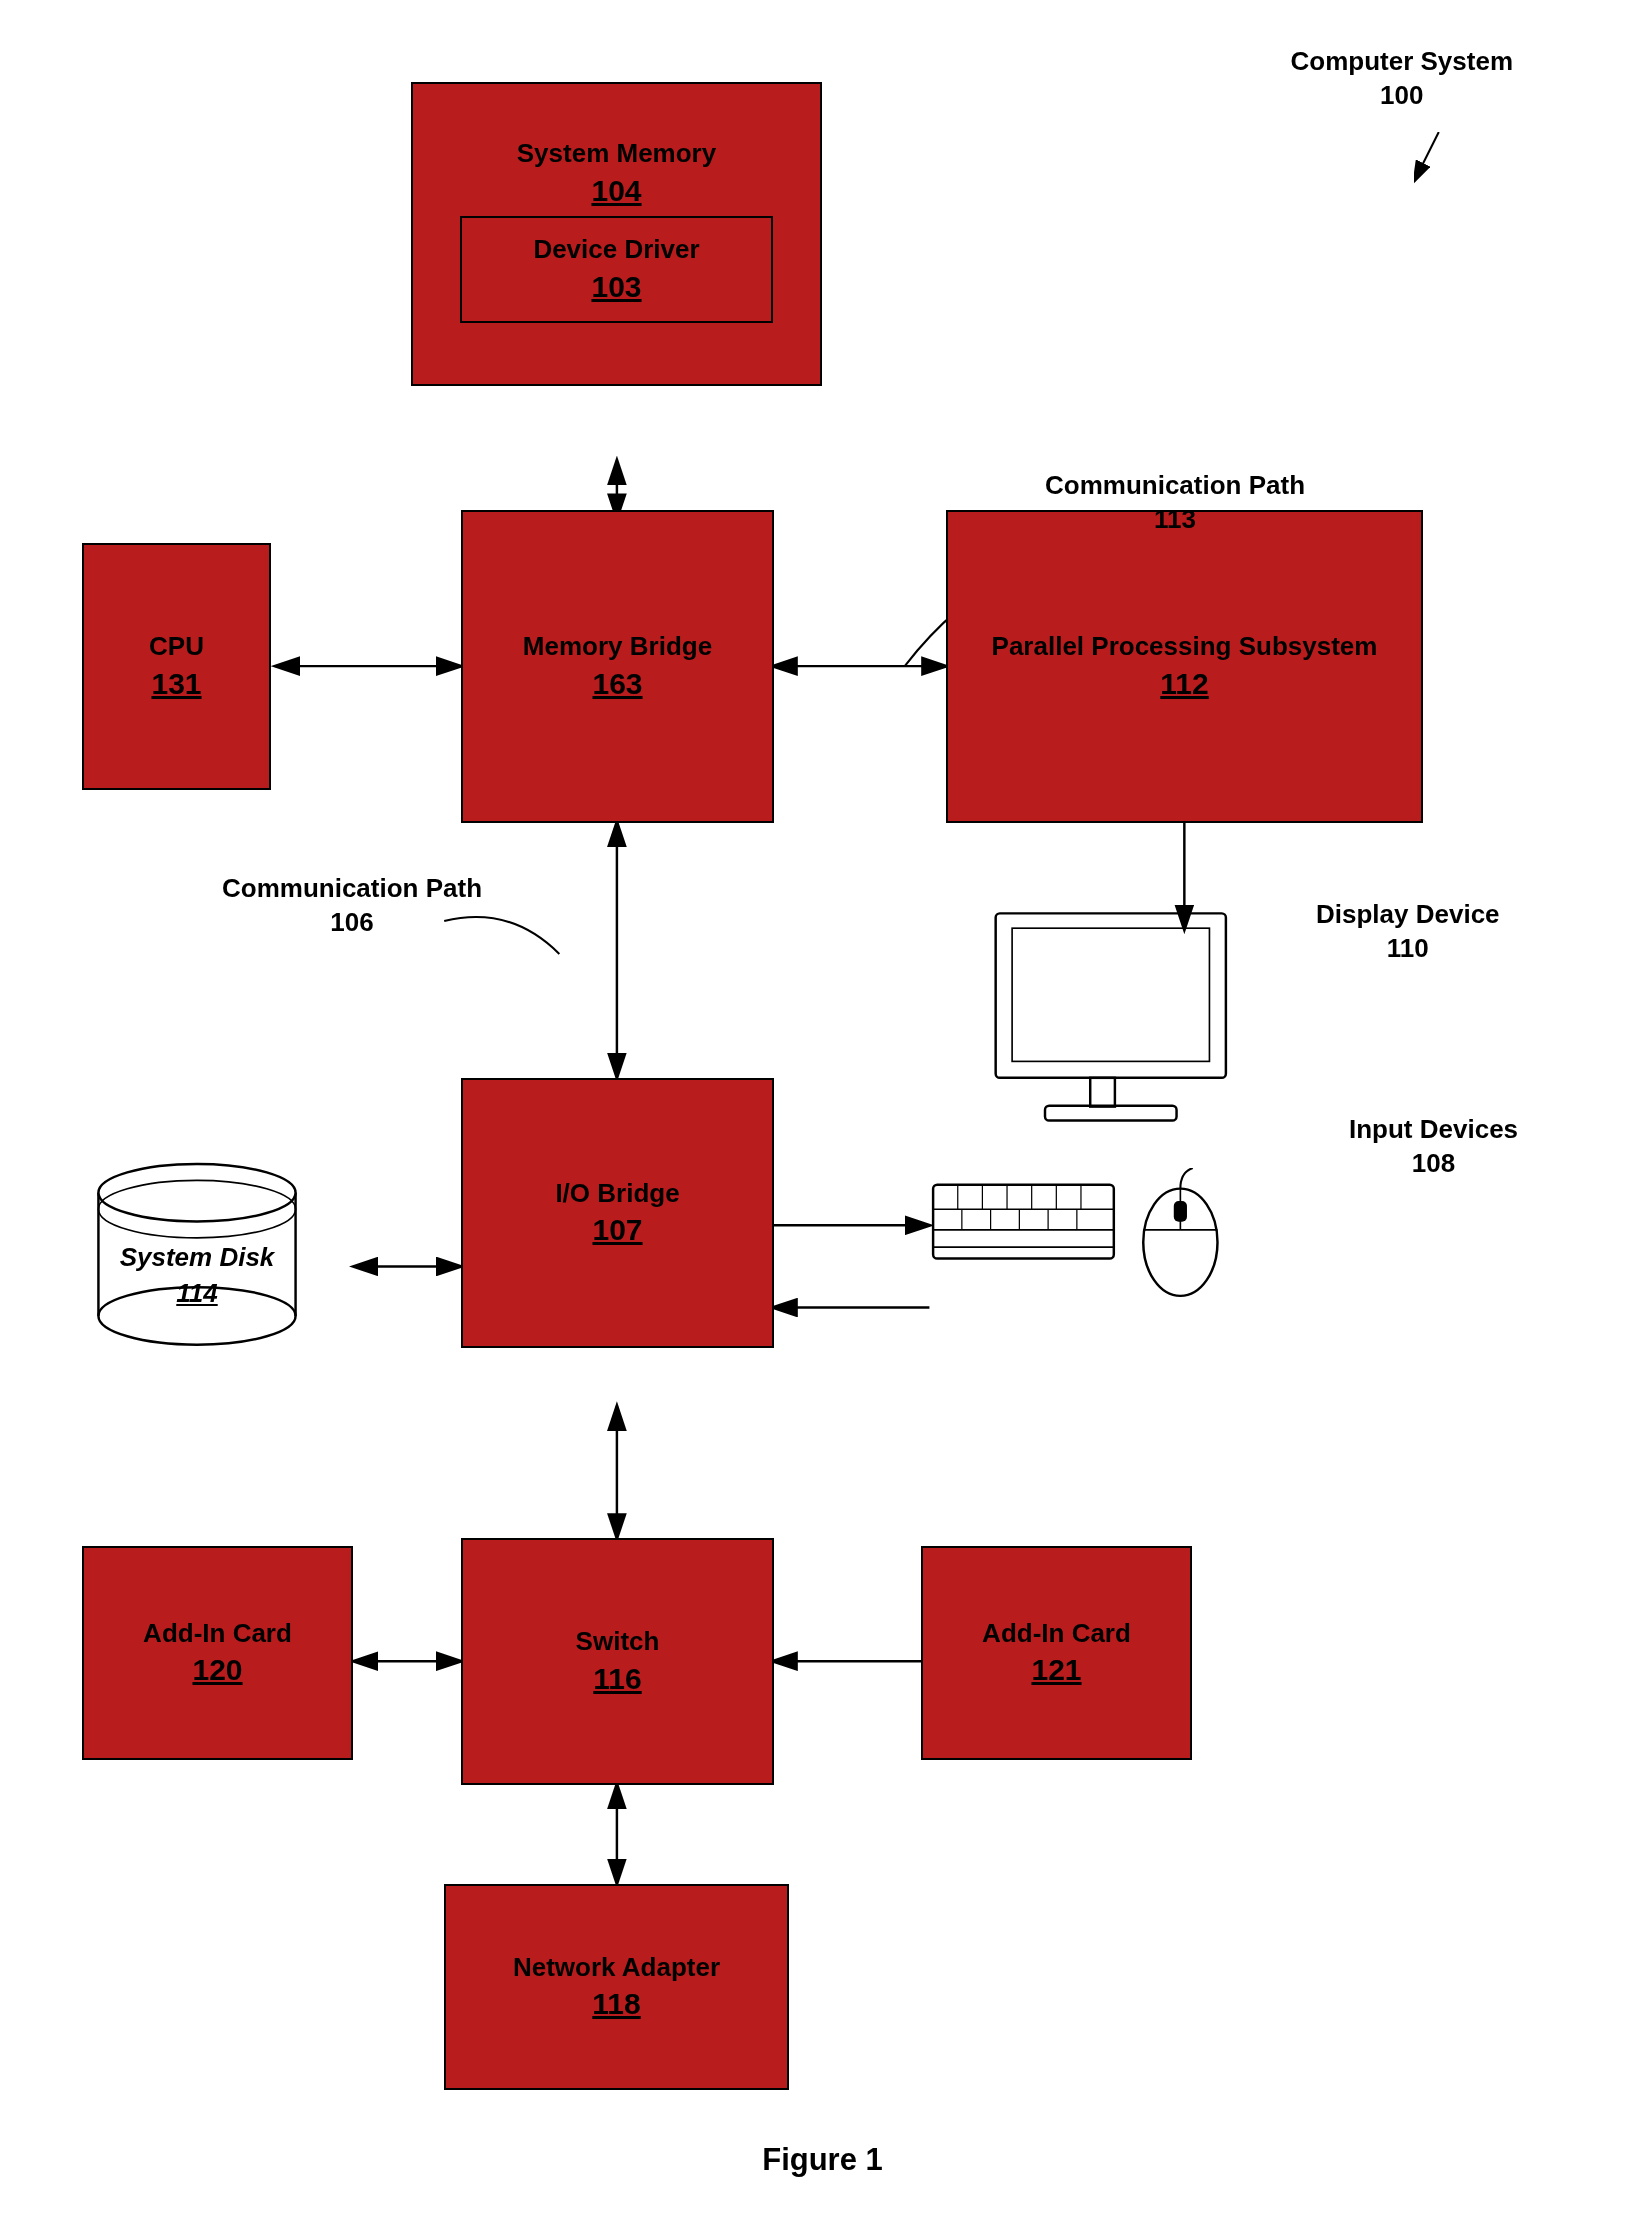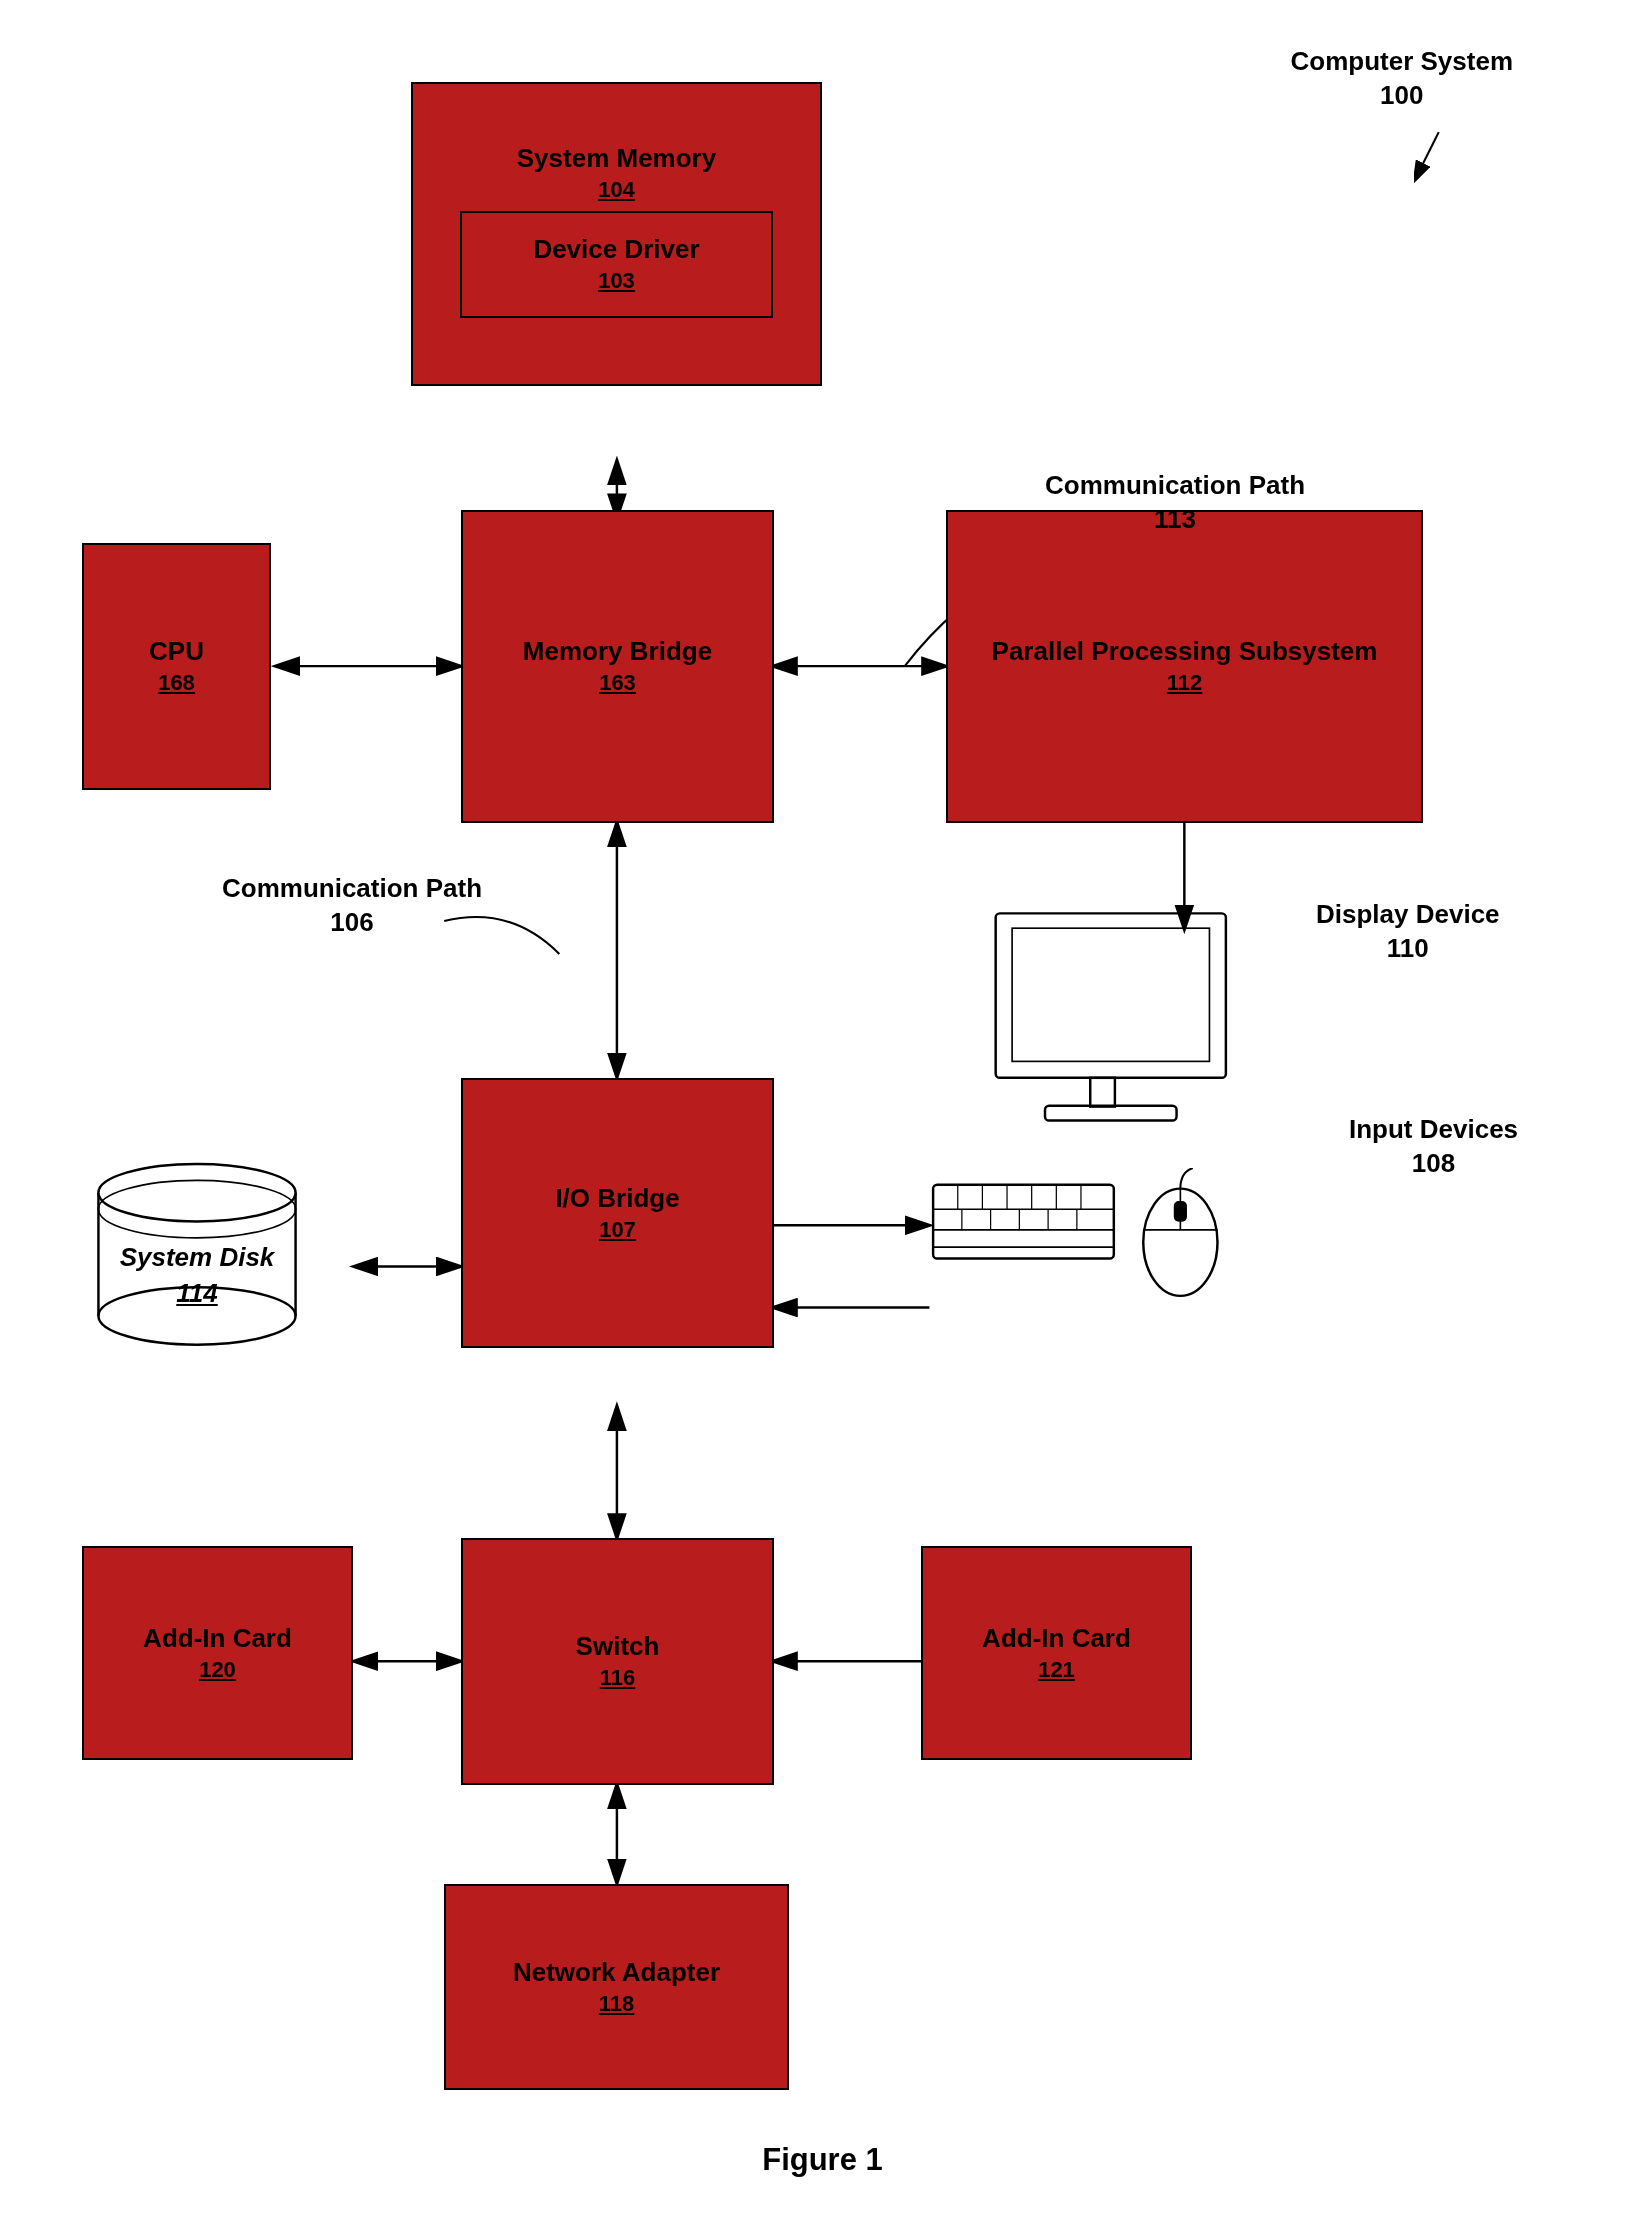--- a/index.html
+++ b/index.html
@@ -32,21 +32,21 @@
       font-weight: bold;
       line-height: 1.3;
     }
 
     .box .label {
       font-size: 26px;
       font-weight: bold;
     }
 
     .box .id {
-      font-size: 22px;
+      font-size: 30px;
       font-weight: bold;
       text-decoration: underline;
     }
 
     .floating-label {
       position: absolute;
       font-size: 26px;
       font-weight: bold;
       text-align: center;
       line-height: 1.3;
@@ -164,21 +164,21 @@
     <span class="id">104</span>
 
     <div class="box" style="position:relative; width: 313px; height: 107px; border: 2.5px solid #000; margin-top:6.6px; top:auto; left:auto;">
       <span class="label">Device Driver</span>
       <span class="id">103</span>
     </div>
   </div>
 
   <div class="box" style="top: 543px; left: 82px; width: 189px; height: 247px;">
     <span class="label">CPU</span>
-    <span class="id">168</span>
+    <span class="id">131</span>
   </div>
 
   <div class="box" style="top: 510px; left: 461px; width: 313px; height: 313px;">
     <span class="label">Memory Bridge</span>
     <span class="id">163</span>
   </div>
 
   <div class="box" style="top: 510px; left: 946px; width: 477px; height: 313px;">
     <span class="label">Parallel Processing Subsystem</span>
     <span class="id">112</span>

